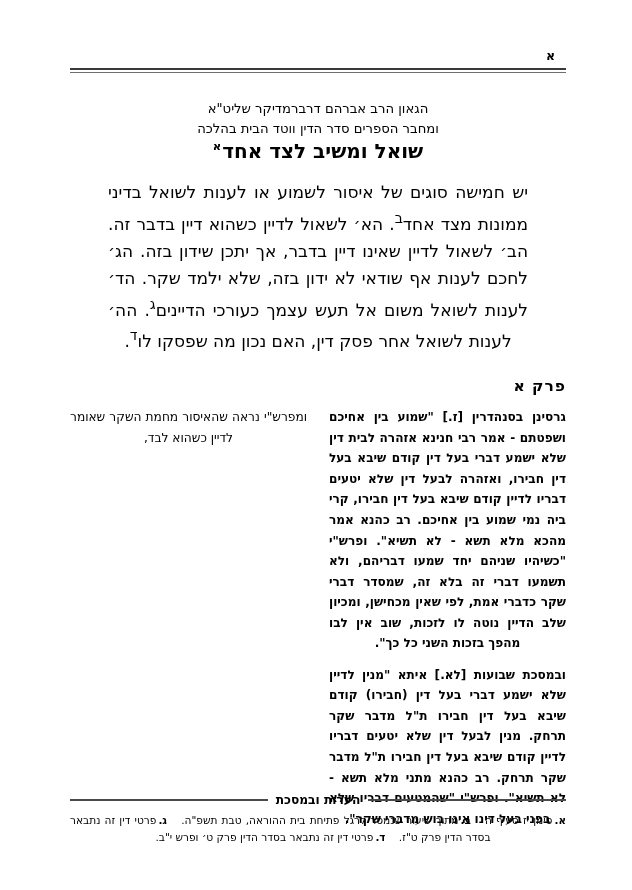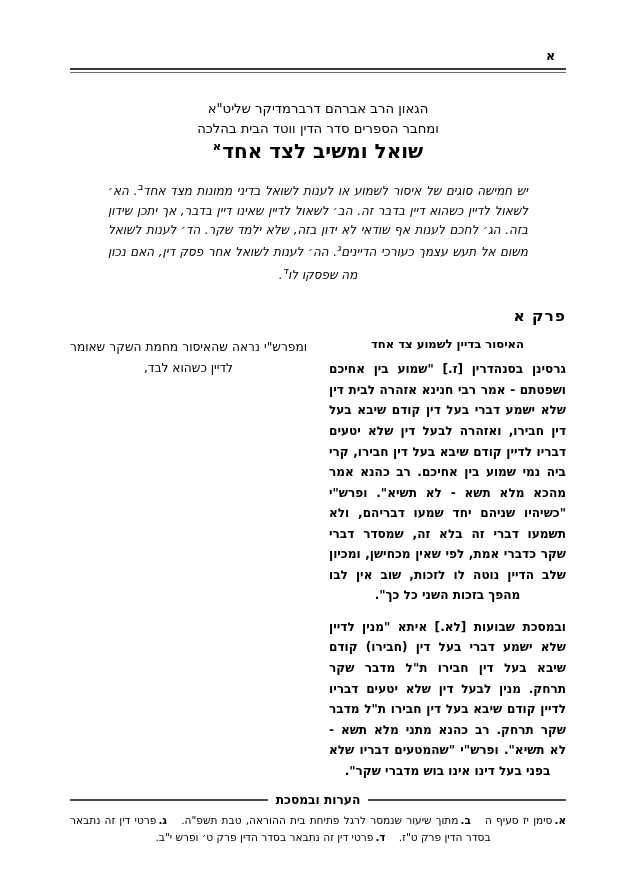--- a/index.html
+++ b/index.html
@@ -90,26 +90,25 @@
     vertical-align: super;
     line-height: 0;
     margin-right: 1px;
   }
 
   
   .intro {
     direction: rtl;
     text-align: justify;
     text-align-last: center;
-    font-size: 12px;
+    font-size: 17px;
     line-height: 1.62;
     margin: 16px auto;
     width: 420px;
     max-width: 100%;
-    font-style: italic;
   }
 
   
   .chapter-heading {
     text-align: right;
     font-size: 15.5px;
     font-weight: bold;
     margin-top: 22px;
     margin-bottom: 12px;
     direction: rtl;
@@ -215,21 +214,20 @@
       <span>שואל ומשיב לצד אחד</span><sup class="fn">א</sup>
     </div>
 
     <div class="intro">יש חמישה סוגים של איסור לשמוע או לענות לשואל בדיני ממונות מצד אחד<sup>ב</sup>. הא׳ לשאול לדיין כשהוא דיין בדבר זה. הב׳ לשאול לדיין שאינו דיין בדבר, אך יתכן שידון בזה. הג׳ לחכם לענות אף שודאי לא ידון בזה, שלא ילמד שקר. הד׳ לענות לשואל משום אל תעש עצמך כעורכי הדיינים<sup>ג</sup>. הה׳ לענות לשואל אחר פסק דין, האם נכון מה שפסקו לו<sup>ד</sup>.</div>
 
     <div class="chapter-heading">פרק א</div>
 
     <div class="columns">
 
       <div class="col col-right">
-        <div class="section-label">האיסור בדיין לשמוע צד אחד</div>
         <p>גרסינן בסנהדרין [ז.] "שמוע בין אחיכם ושפטתם - אמר רבי חנינא אזהרה לבית דין שלא ישמע דברי בעל דין קודם שיבא בעל דין חבירו, ואזהרה לבעל דין שלא יטעים דבריו לדיין קודם שיבא בעל דין חבירו, קרי ביה נמי שמוע בין אחיכם. רב כהנא אמר מהכא מלא תשא - לא תשיא". ופרש"י "כשיהיו שניהם יחד שמעו דבריהם, ולא תשמעו דברי זה בלא זה, שמסדר דברי שקר כדברי אמת, לפי שאין מכחישן, ומכיון שלב הדיין נוטה לו לזכות, שוב אין לבו מהפך בזכות השני כל כך".</p>
         <p>ובמסכת שבועות [לא.] איתא "מנין לדיין שלא ישמע דברי בעל דין (חבירו) קודם שיבא בעל דין חבירו ת"ל מדבר שקר תרחק. מנין לבעל דין שלא יטעים דבריו לדיין קודם שיבא בעל דין חבירו ת"ל מדבר שקר תרחק. רב כהנא מתני מלא תשא - לא תשיא". ופרש"י "שהמטעים דבריו שלא בפני בעל דינו אינו בוש מדברי שקר".</p>
       </div>
 
       <div class="col col-left">
         <p>ומפרש"י נראה שהאיסור מחמת השקר שאומר לדיין כשהוא לבד,</p>
       </div>
 
     </div>
 

